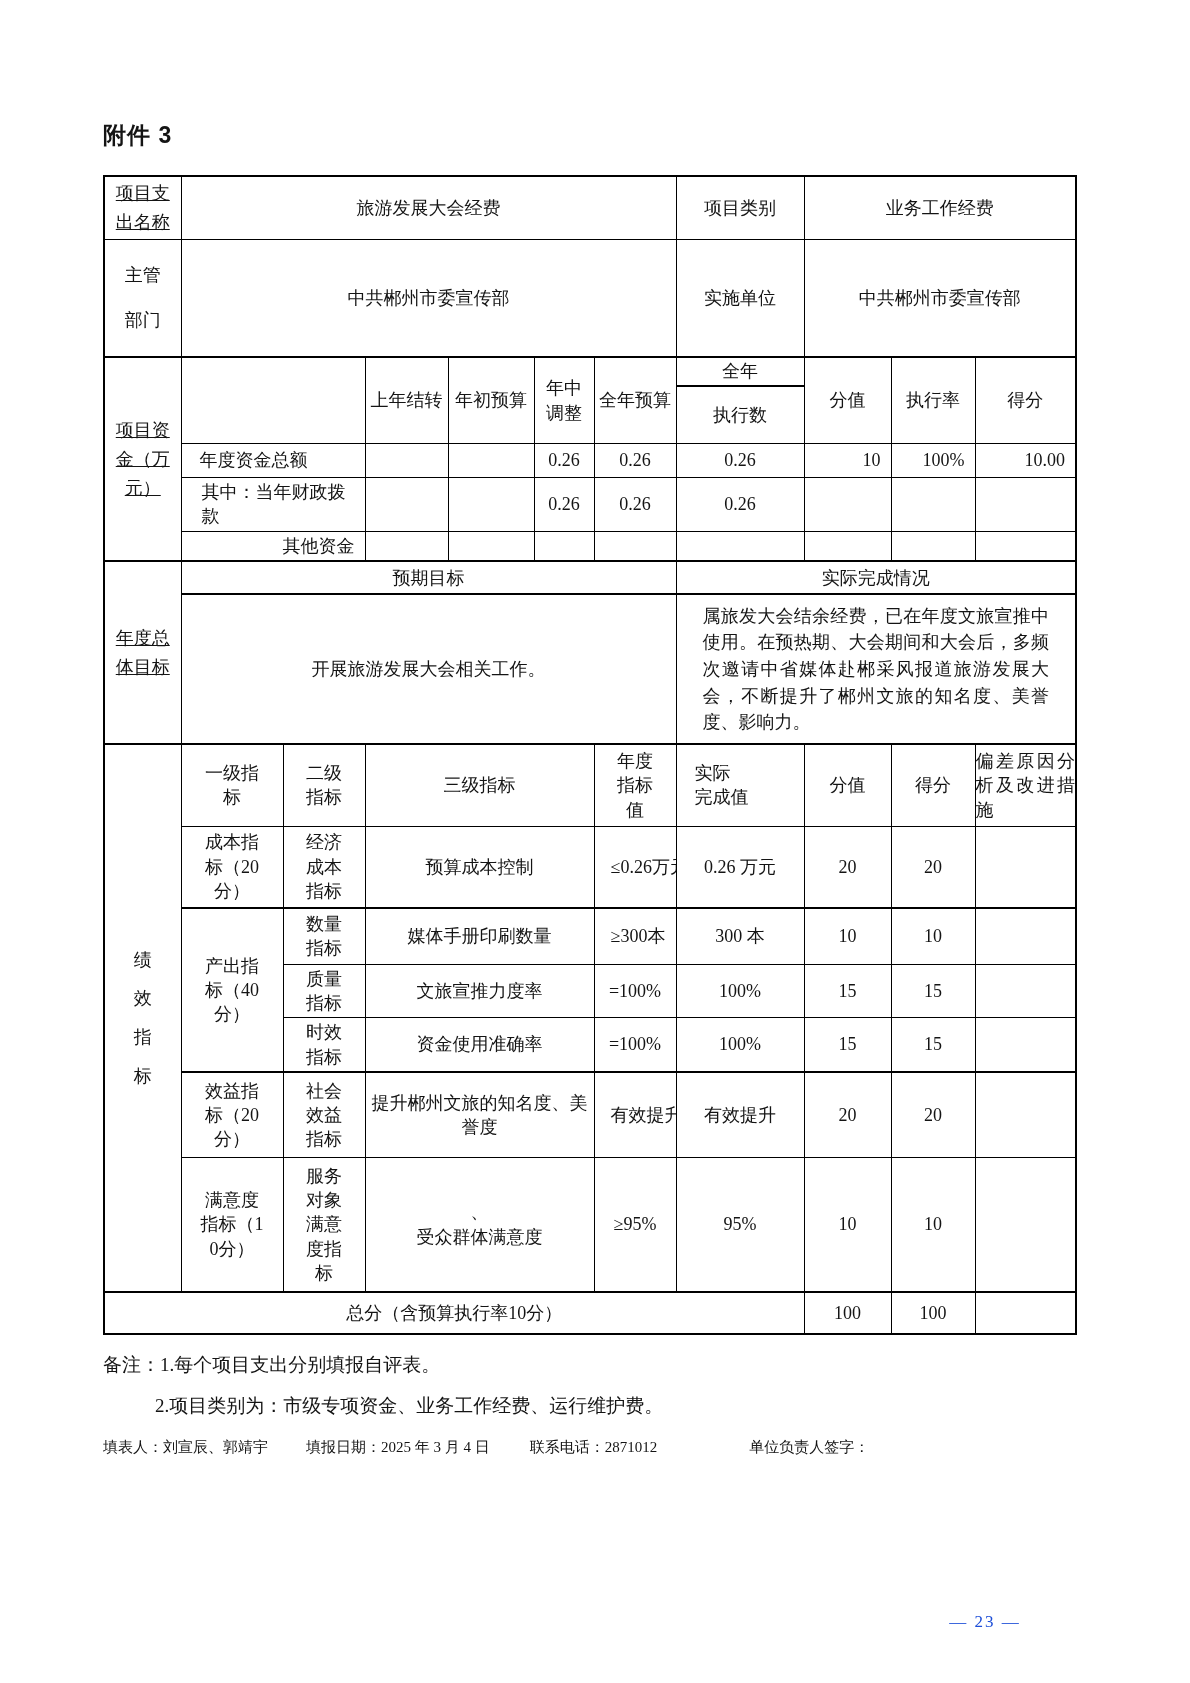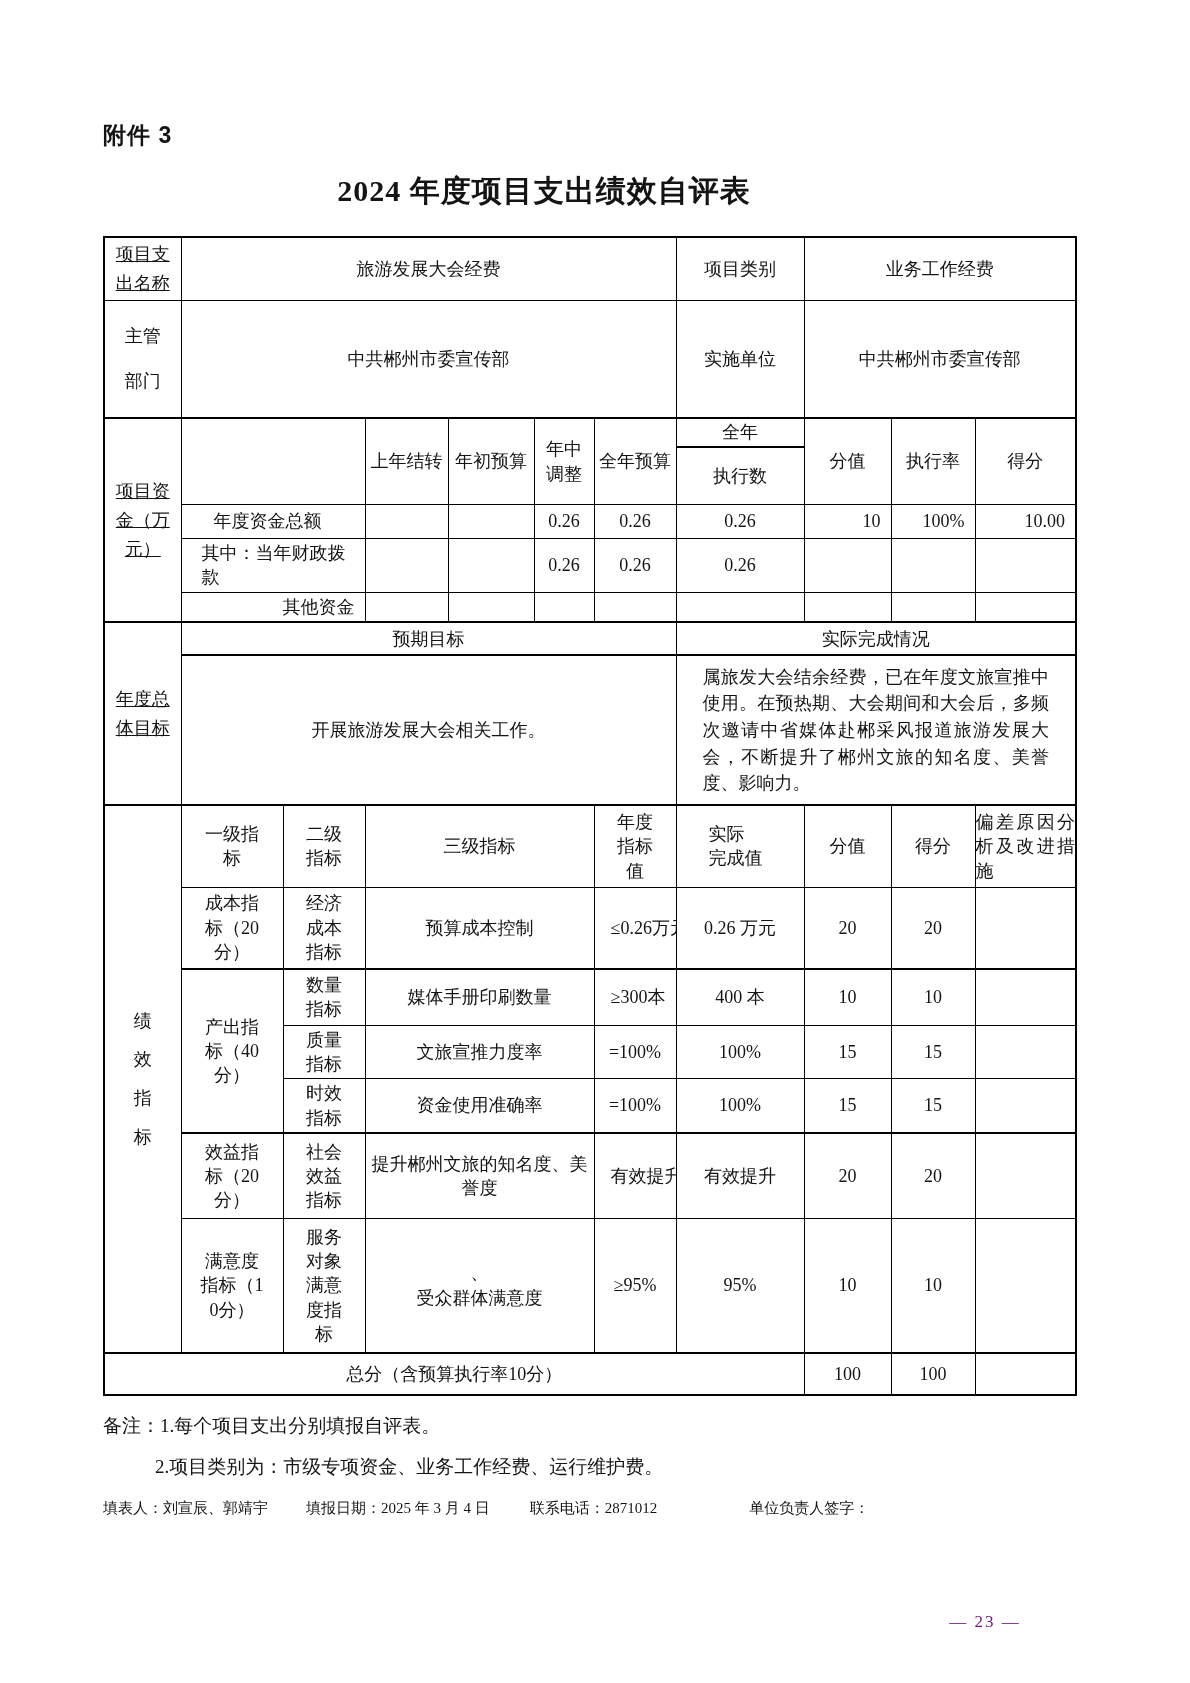--- a/index.html
+++ b/index.html
@@ -28,21 +28,21 @@
   }
   tr.thick-t td{border-top-width:2px;}
   td.thick-b{border-bottom-width:2px;}
   .stack{margin:0 auto;word-break:break-all;}
   .w3{width:3.15em;line-height:1.6;text-decoration:underline;}
   .w2{width:2.2em;line-height:2.5;}
   .w1{width:1.1em;line-height:2.15;}
   .narrow{padding:2px 16px;}
   .keep{word-break:keep-all;}
   .preline{white-space:pre-line;}
-  .tl{text-align:left;padding-left:32px;}
+  .tl{text-align:left;padding-left:18px;}
   .tl2{text-align:left;padding-left:20px;}
   .tr-al{text-align:right;padding-right:10px;}
   .just{
     text-align:justify;text-justify:inter-ideograph;
     padding:6px 26px;line-height:1.48;vertical-align:middle;
   }
   .dev{padding:2px 0;text-align:justify;text-justify:inter-ideograph;}
   
   .split{padding:0;}
   .split .top{
@@ -53,31 +53,30 @@
     height:56px;display:flex;align-items:center;justify-content:center;
   }
   .notes{margin-top:16px;font-size:19px;line-height:1.5;}
   .notes .n2{margin-top:13px;padding-left:52px;}
   .signoff{margin-top:15px;font-size:15px;line-height:1.55;}
   .signoff .seg1{margin-right:38px;}
   .signoff .seg2{margin-right:40px;}
   .signoff .seg3{margin-right:92px;}
   .pagenum{
     position:absolute;top:1612px;left:905px;width:160px;text-align:center;
-    font-size:17px;letter-spacing:2px;color:#701a75;
+    font-size:17px;letter-spacing:2px;color:#1d4ed8;
   }
 </style>
 </head>
 <body>
 
 <div class="page">
   <div class="content">
 
     <div class="attachment">附件 3</div>
-    <div class="doc-title">2024 年度项目支出绩效自评表</div>
 
     <table class="main">
       <colgroup>
         <col style="width:77px">
           <col style="width:102px">
           <col style="width:82px">
         <col style="width:83px">
           <col style="width:86px">
           <col style="width:60px">
         <col style="width:82px">
@@ -197,21 +196,21 @@
         <td>20</td>
         <td>20</td>
         <td></td>
       </tr>
 
       <tr class="thick-t" style="height:56px">
         <td rowspan="3" class="narrow">产出指标（40分）</td>
         <td class="narrow">数量指标</td>
         <td colspan="3">媒体手册印刷数量</td>
         <td class="keep narrow">≥300本</td>
-        <td>400 本</td>
+        <td>300 本</td>
         <td>10</td>
         <td>10</td>
         <td></td>
       </tr>
 
       <tr style="height:50px">
         <td class="narrow">质量指标</td>
         <td colspan="3">文旅宣推力度率</td>
         <td class="keep">=100%</td>
         <td>100%</td>

